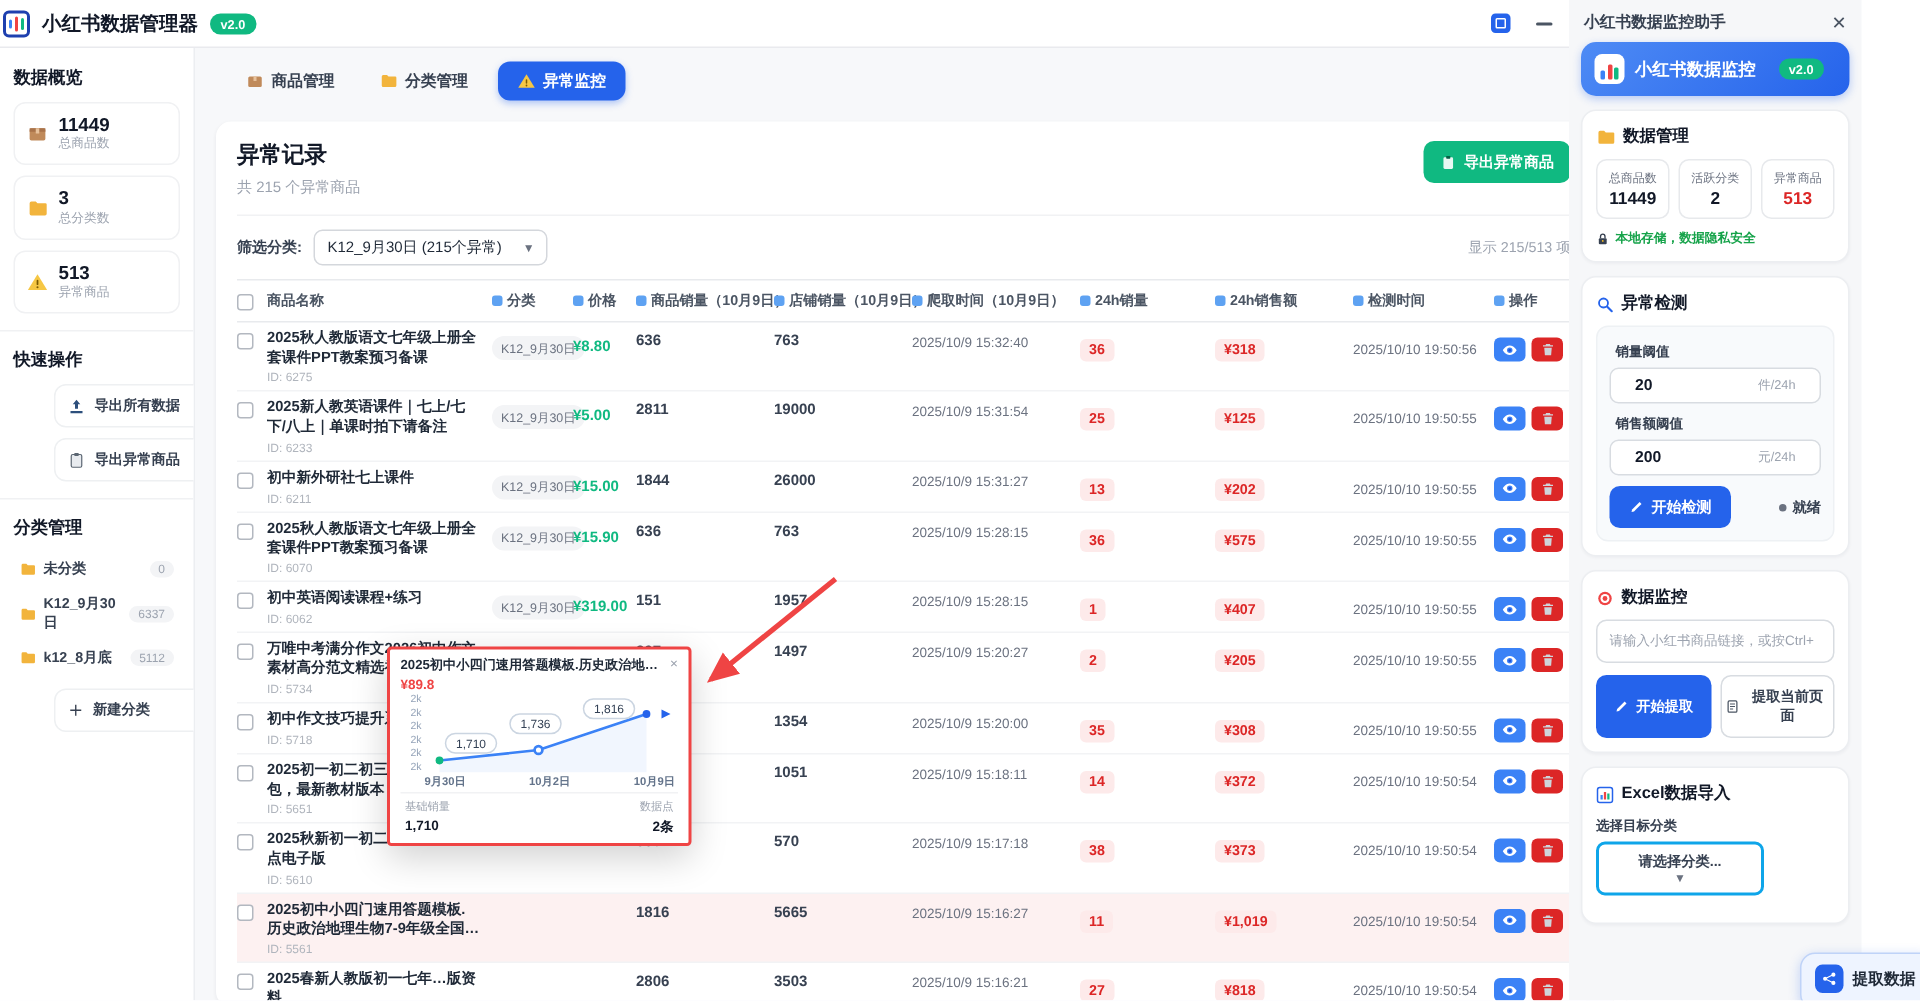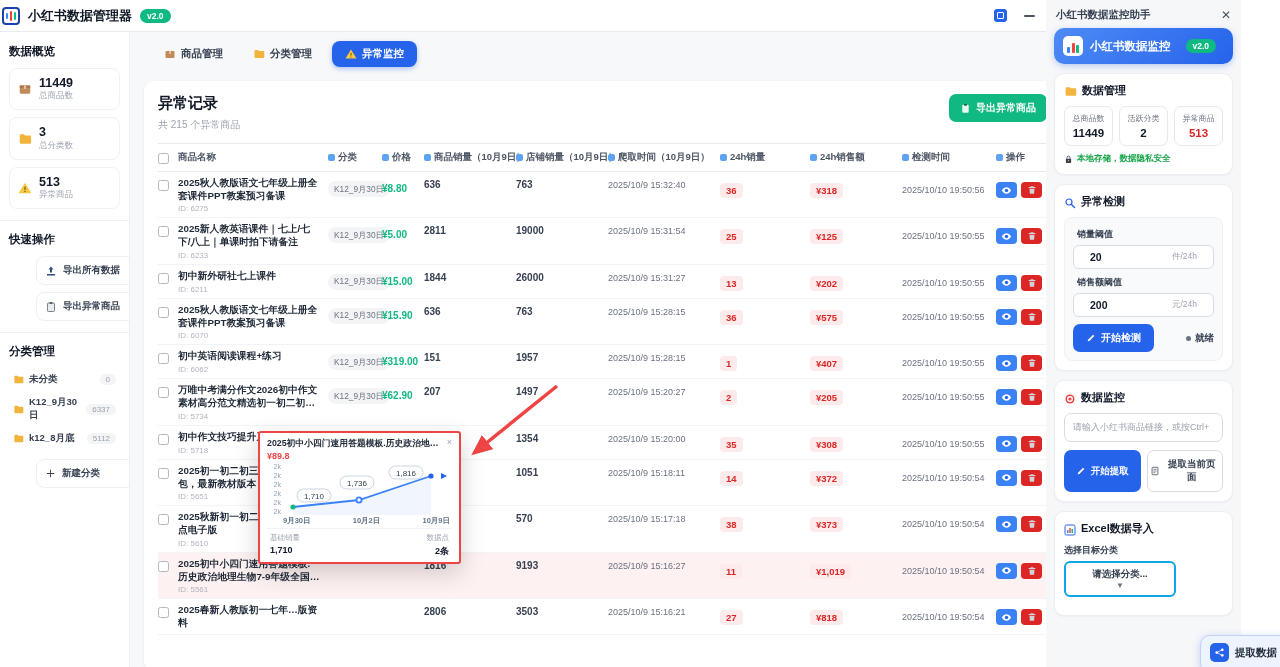--- a/index.html
+++ b/index.html
@@ -91,21 +91,21 @@
   .rstat { border:1px solid #e7e9ec; border-radius:7px; padding:6px 2px; text-align:center; }
   .rstat-lab { font-size:8px; color:#6b7280; margin-bottom:3px; white-space:nowrap; }
   .rstat-val { font-size:11.5px; font-weight:bold; color:#111827; }
   .rstat-val.red { color:#dc2626; }
   .privacy { font-size:8.5px; color:#16a34a; display:flex; align-items:center; gap:4px; font-weight:bold; }
   .inner-box { background:#f8fafc; border:1px solid #eef1f4; border-radius:8px; padding:8px; }
   .fld-lab { font-size:9px; font-weight:bold; color:#374151; margin:2px 0 4px 4px; }
   .fld { background:#fff; border:1px solid #d8dce1; border-radius:6px; padding:5px 16px; display:flex; align-items:center; justify-content:space-between; margin-bottom:7px; cursor:text; }
   .fld-val { font-size:10.5px; font-weight:bold; color:#111827; }
   .fld-unit { font-size:8.5px; color:#9ca3af; }
-  .detect-row { display:flex; align-items:center; justify-content:flex-end; margin-top:3px;gap:32px; }
+  .detect-row { display:flex; align-items:center; justify-content:space-between; margin-top:3px; }
   .detect-btn { background:#2563eb; color:#fff; border:none; border-radius:7px; font-size:10px; font-weight:bold; padding:7px 13px; display:flex; align-items:center; gap:5px; cursor:pointer; }
   .status { display:flex; align-items:center; gap:4px; font-size:9.5px; color:#374151; font-weight:bold; }
   .dot { width:5px; height:5px; border-radius:50%; background:#6b7280; }
   .seg { display:grid; grid-template-columns:1fr 1fr; gap:0; margin-bottom:8px; background:#f1f3f5; border-radius:8px; padding:2px; }
   .seg > div { text-align:center; font-size:10px; font-weight:bold; padding:6px 0; border-radius:7px; color:#4b5563; cursor:pointer; }
   .seg .on { background:#2563eb; color:#fff; }
   .link-input { border:1px solid #d8dce1; border-radius:7px; padding:7px 8px; font-size:9px; color:#9ca3af; margin-bottom:8px; background:#fff; white-space:nowrap; overflow:hidden; cursor:text; }
   .btn-row { display:grid; grid-template-columns:1fr 1fr; gap:6px; }
   .ghost-btn { background:#fff; border:1px solid #d8dce1; border-radius:7px; font-size:9.5px; font-weight:bold; color:#374151; padding:7px 2px; display:flex; align-items:center; justify-content:center; gap:4px; cursor:pointer; }
   .sm-blue { font-size:9.5px; padding:7px 2px; }
@@ -299,20 +299,28 @@
             <span class="ic">
                 <svg width="11" height="11" viewBox="0 0 24 24">
                   <rect x="5" y="4" width="14" height="17" rx="2" fill="#fff" opacity=".9"></rect>
                   <rect x="9" y="2" width="6" height="4" rx="1" fill="#065f46"></rect>
                 </svg>
               </span>
             <span>导出异常商品</span>
           </button>
         </div>
 
+        <div class="filter-row">
+          <span class="filter-lab">筛选分类:</span>
+          <span class="select-box">
+            <span>K12_9月30日 (215个异常)</span>
+            <span class="chev">▼</span>
+          </span>
+          <span class="showing">显示 215/513 项</span>
+        </div>
 
         <div class="thead">
           <div class="th">
               <span class="cb"></span>
             </div>
           <div class="th">
               <span>商品名称</span>
             </div>
           <div class="th">
               <span class="colicon"></span>
@@ -607,21 +615,21 @@
             </div>
             <div class="trow hl">
               <div><span class="cb"></span></div>
               <div>
                 <div class="pname">2025初中小四门速用答题模板.历史政治地理生物7-9年级全国通用</div>
                 <div class="pid">ID: 5561</div>
               </div>
               <div></div>
               <div class="c-price"></div>
               <div class="c-num">1816</div>
-              <div class="c-num">9193</div>
+              <div class="c-num">5665</div>
               <div class="c-time">2025/10/9 15:16:27</div>
               <div><span class="rbadge">11</span></div>
               <div><span class="rbadge">¥1,019</span></div>
               <div class="c-dtime">2025/10/10 19:50:54</div>
               <div class="c-act">
                 <button class="abtn btn-eye">
                   <svg width="11" height="11" viewBox="0 0 24 24">
                     <path fill="#fff" d="M12 5C5.5 5 2 12 2 12s3.5 7 10 7 10-7 10-7-3.5-7-10-7zm0 11a4 4 0 110-8 4 4 0 010 8z"></path>
                     <circle cx="12" cy="12" r="2" fill="#1d4ed8"></circle>
                   </svg>

